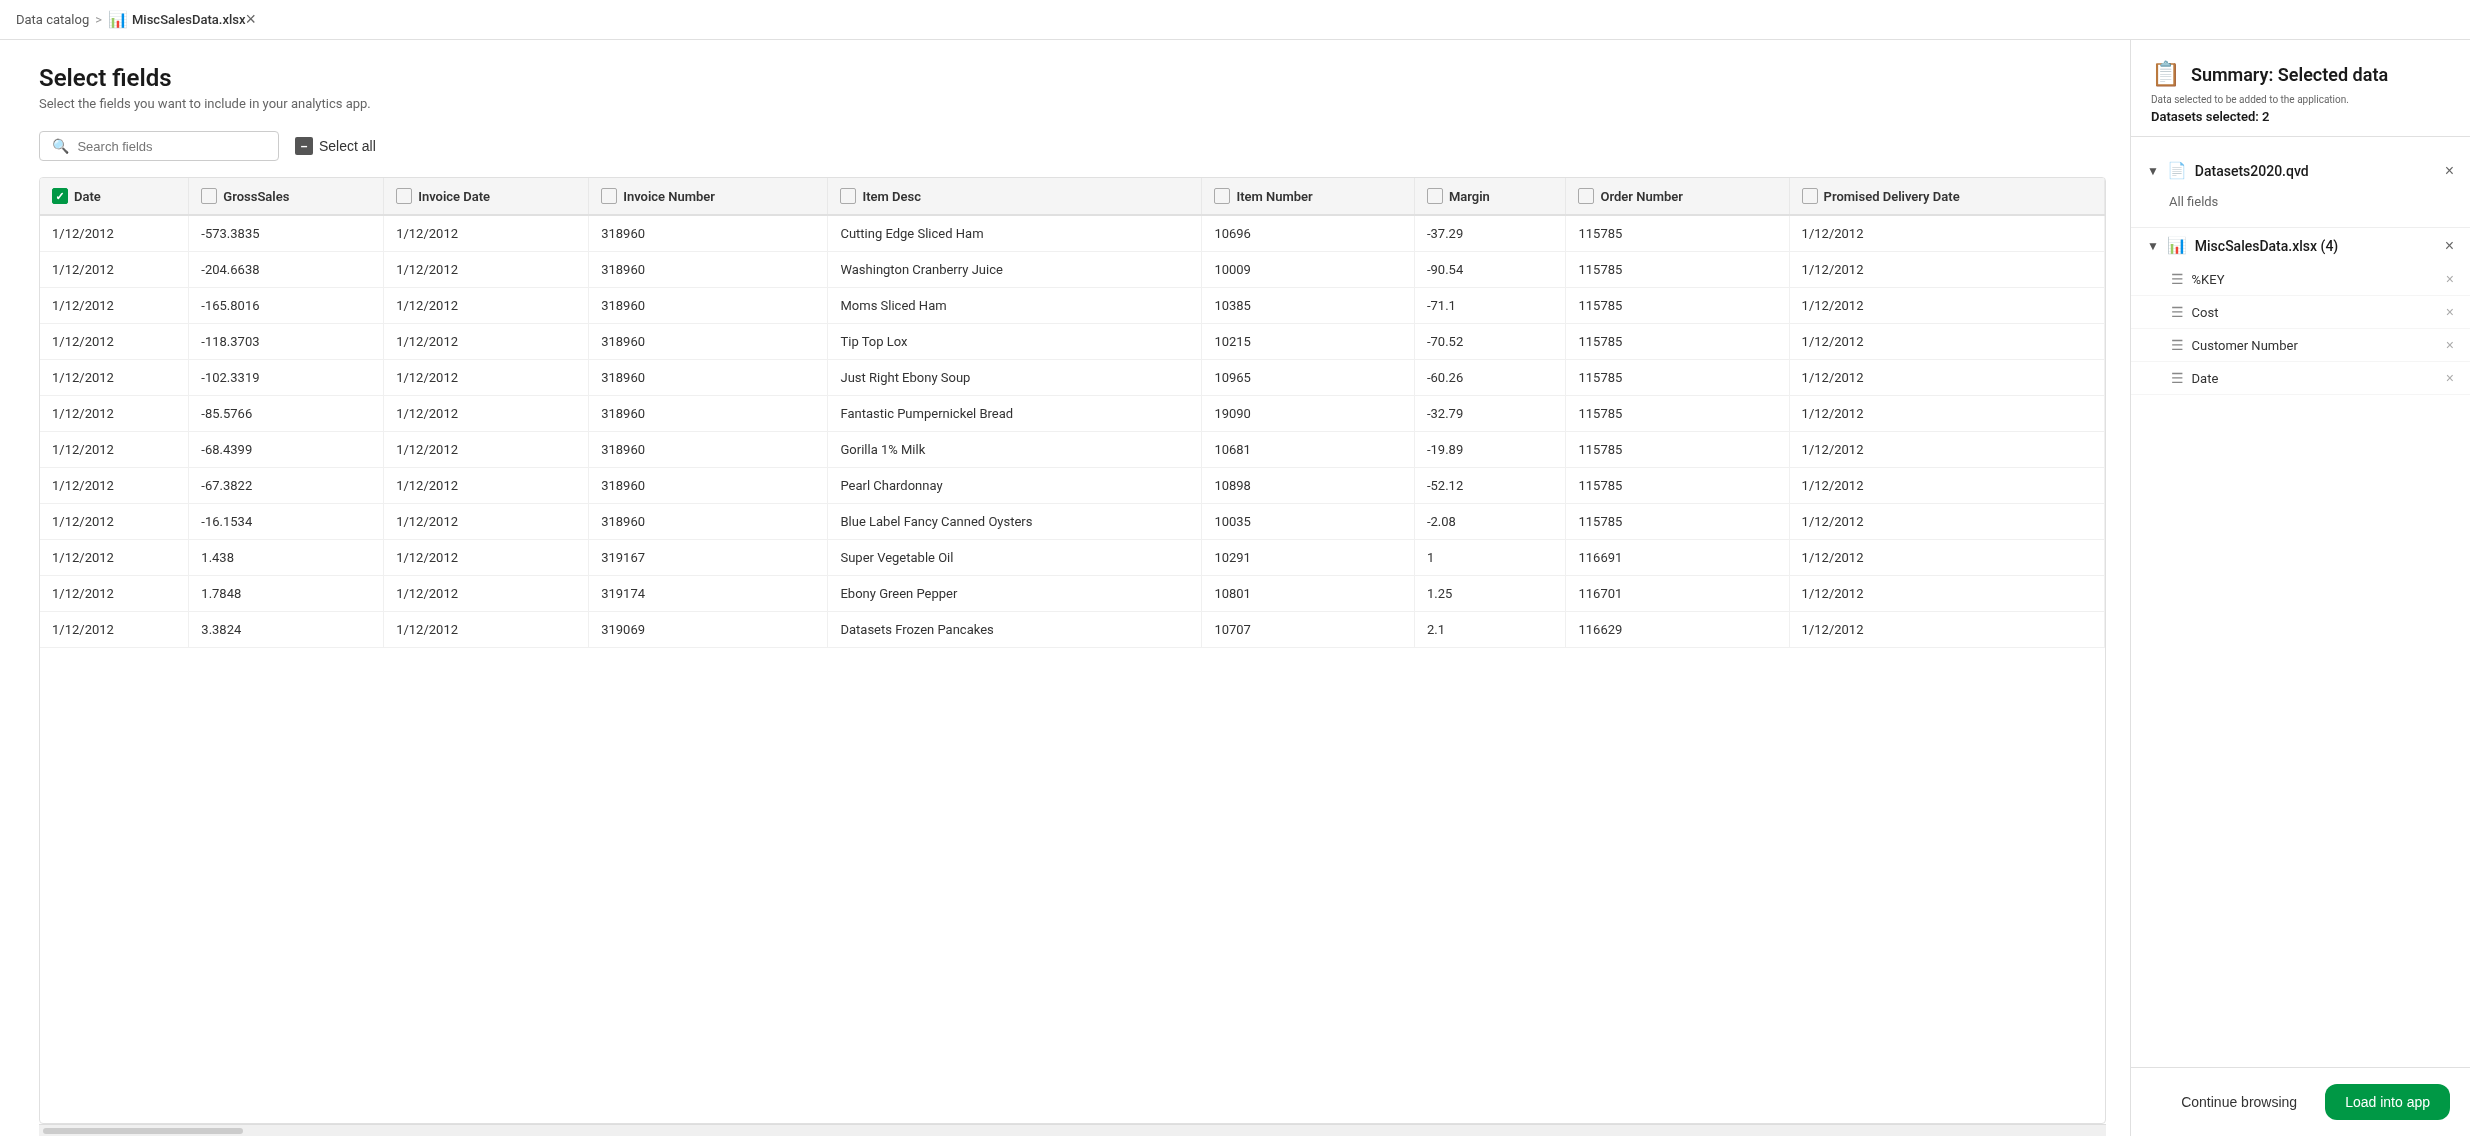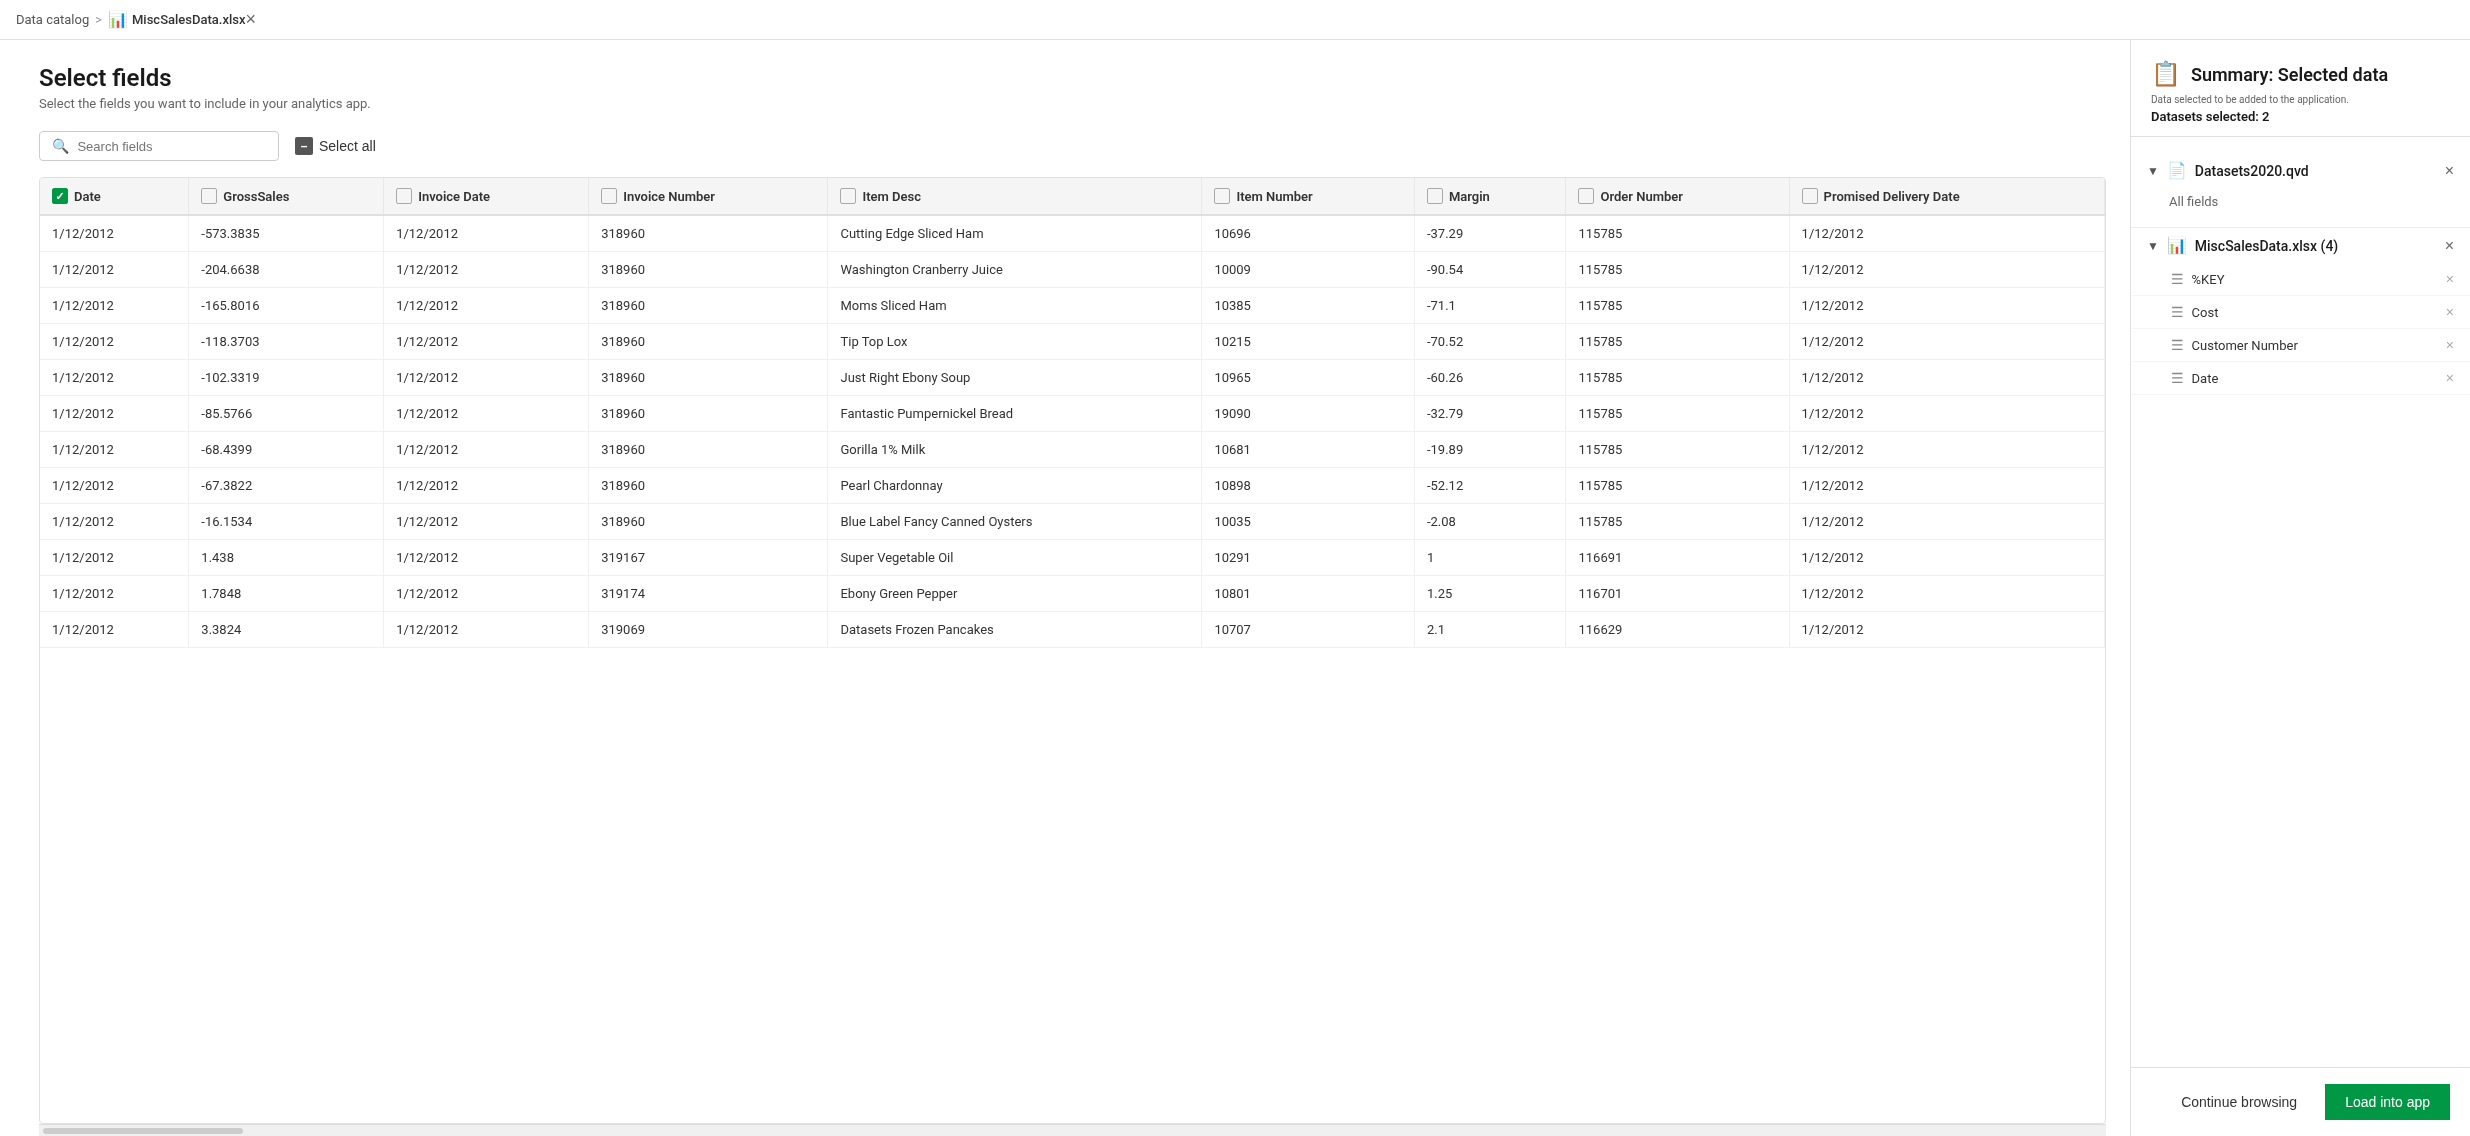--- a/index.html
+++ b/index.html
@@ -99,21 +99,21 @@
 
     .summary-footer {
       padding: 16px 20px; border-top: 1px solid #e0e0e0;
       display: flex; align-items: center; justify-content: flex-end; gap: 12px;
     }
     .continue-btn {
       background: none; border: none; cursor: pointer; font-size: 14px; color: #333;
       padding: 8px 16px;
     }
     .load-btn {
-      background: #009845; color: #fff; border: none; border-radius: 0;
+      background: #009845; color: #fff; border: none; border-radius: 12px;
       padding: 10px 20px; font-size: 14px; font-weight: 500; cursor: pointer;
     }
 
     .scrollbar-area { height: 12px; background: #f0f0f0; border-top: 1px solid #ddd; display: flex; align-items: center; padding: 0 4px; }
     .scrollbar-thumb { height: 6px; width: 200px; background: #ccc; border-radius: 3px; }
   </style>
 </head>
 <body>
 
 <div class="top-bar">

